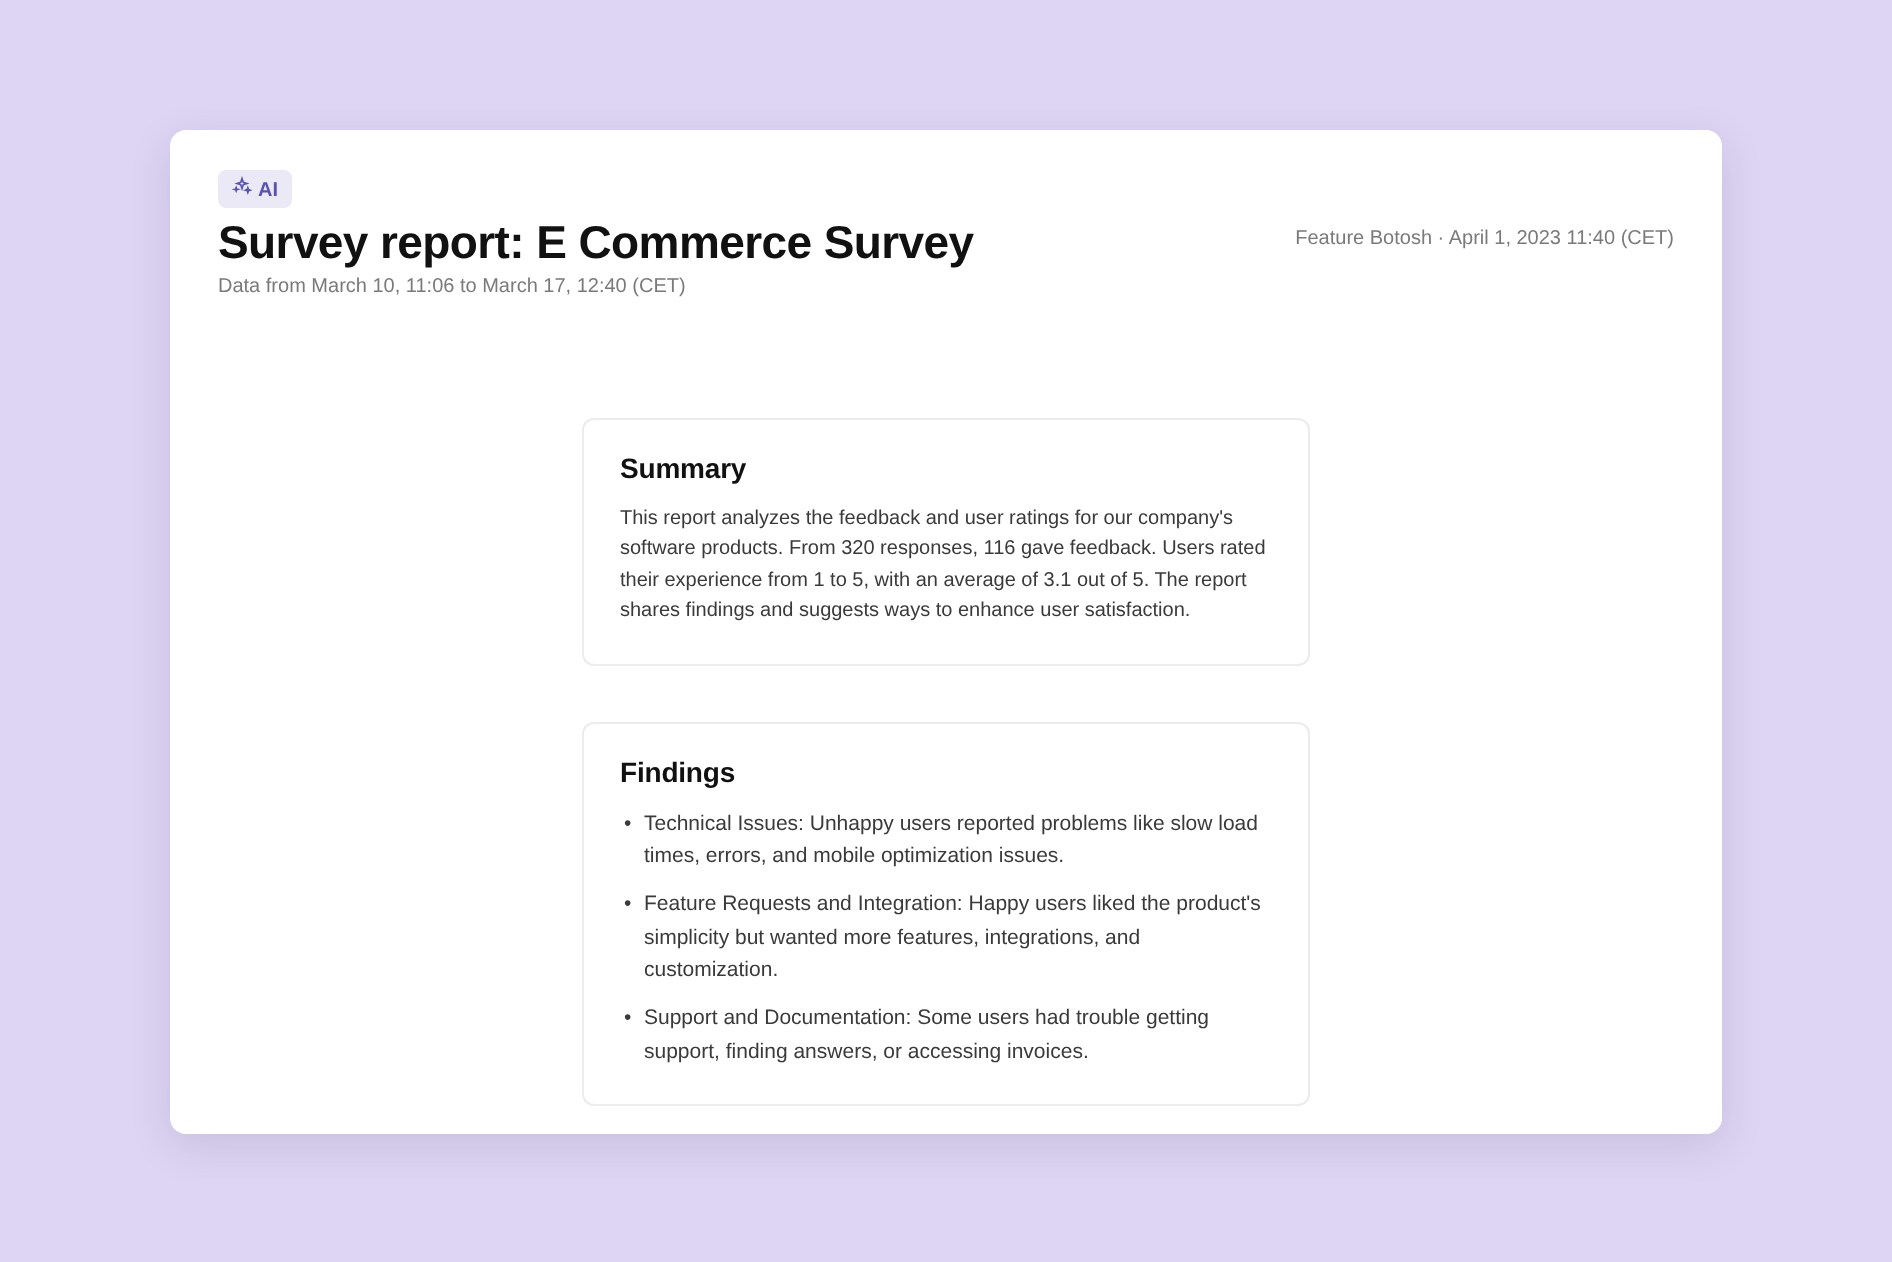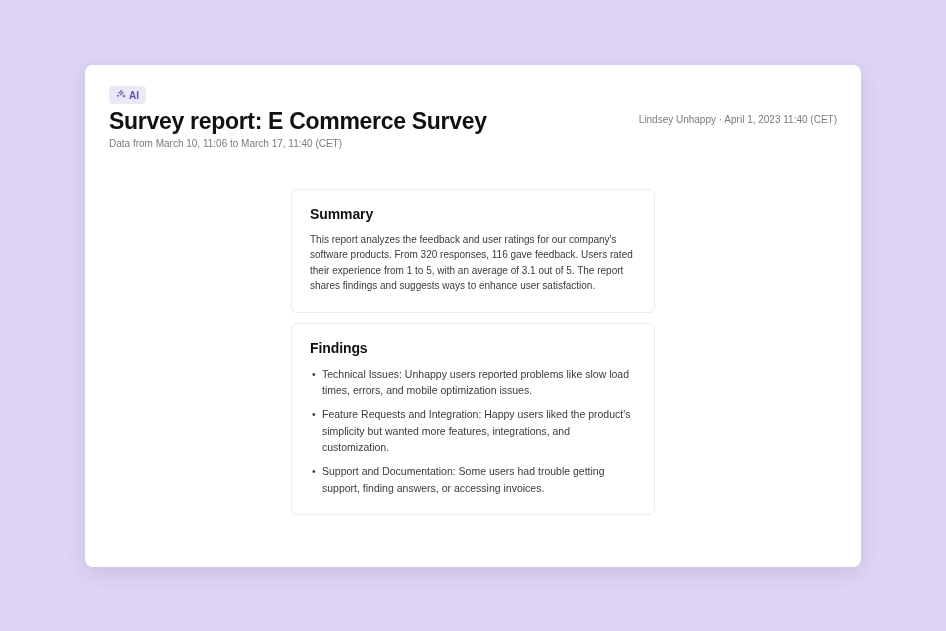--- a/index.html
+++ b/index.html
@@ -54,25 +54,25 @@
     color: #7a7a7a;
     white-space: nowrap;
     padding-top: 6px;
   }
   .date-range {
     font-size: 10px;
     color: #7a7a7a;
     margin-top: 4px;
   }
   .panels {
-    margin-top: 40px;
+    margin-top: 60px;
     display: flex;
     flex-direction: column;
     align-items: center;
-    gap: 10px;
+    gap: 28px;
   }
   .panel {
     width: 364px;
     border: 1px solid #ececec;
     border-radius: 6px;
     padding: 16px 18px 18px 18px;
     background: #fff;
   }
   .panel h2 {
     font-size: 14px;
@@ -118,25 +118,25 @@
       <svg viewBox="0 0 24 24" fill="none" stroke="currentColor" stroke-width="2">
         <path d="M12 3l1.5 4.5L18 9l-4.5 1.5L12 15l-1.5-4.5L6 9l4.5-1.5L12 3zM19 14l.8 2.2L22 17l-2.2.8L19 20l-.8-2.2L16 17l2.2-.8L19 14zM5 14l.6 1.6L7 16l-1.4.4L5 18l-.6-1.6L3 16l1.4-.4L5 14z"></path>
       </svg>
     </span>
     <span>AI</span>
   </div>
 
   <div class="header-row">
     <h1 class="page-title">Survey report: E Commerce Survey</h1>
     <div class="meta-right">
-      <span>Lindsey Unhappy</span><span> · </span><span>April 1, 2023 11:40 (CET)</span>
+      <span>Feature Botosh</span><span> · </span><span>April 1, 2023 11:40 (CET)</span>
     </div>
   </div>
 
-  <div class="date-range">Data from March 10, 11:06 to March 17, 11:40 (CET)</div>
+  <div class="date-range">Data from March 10, 11:06 to March 17, 12:40 (CET)</div>
 
   <div class="panels">
 
     <section class="panel">
       <h2>Summary</h2>
       <p>This report analyzes the feedback and user ratings for our company's software products. From 320 responses, 116 gave feedback. Users rated their experience from 1 to 5, with an average of 3.1 out of 5. The report shares findings and suggests ways to enhance user satisfaction.</p>
     </section>
 
     <section class="panel">
       <h2>Findings</h2>

